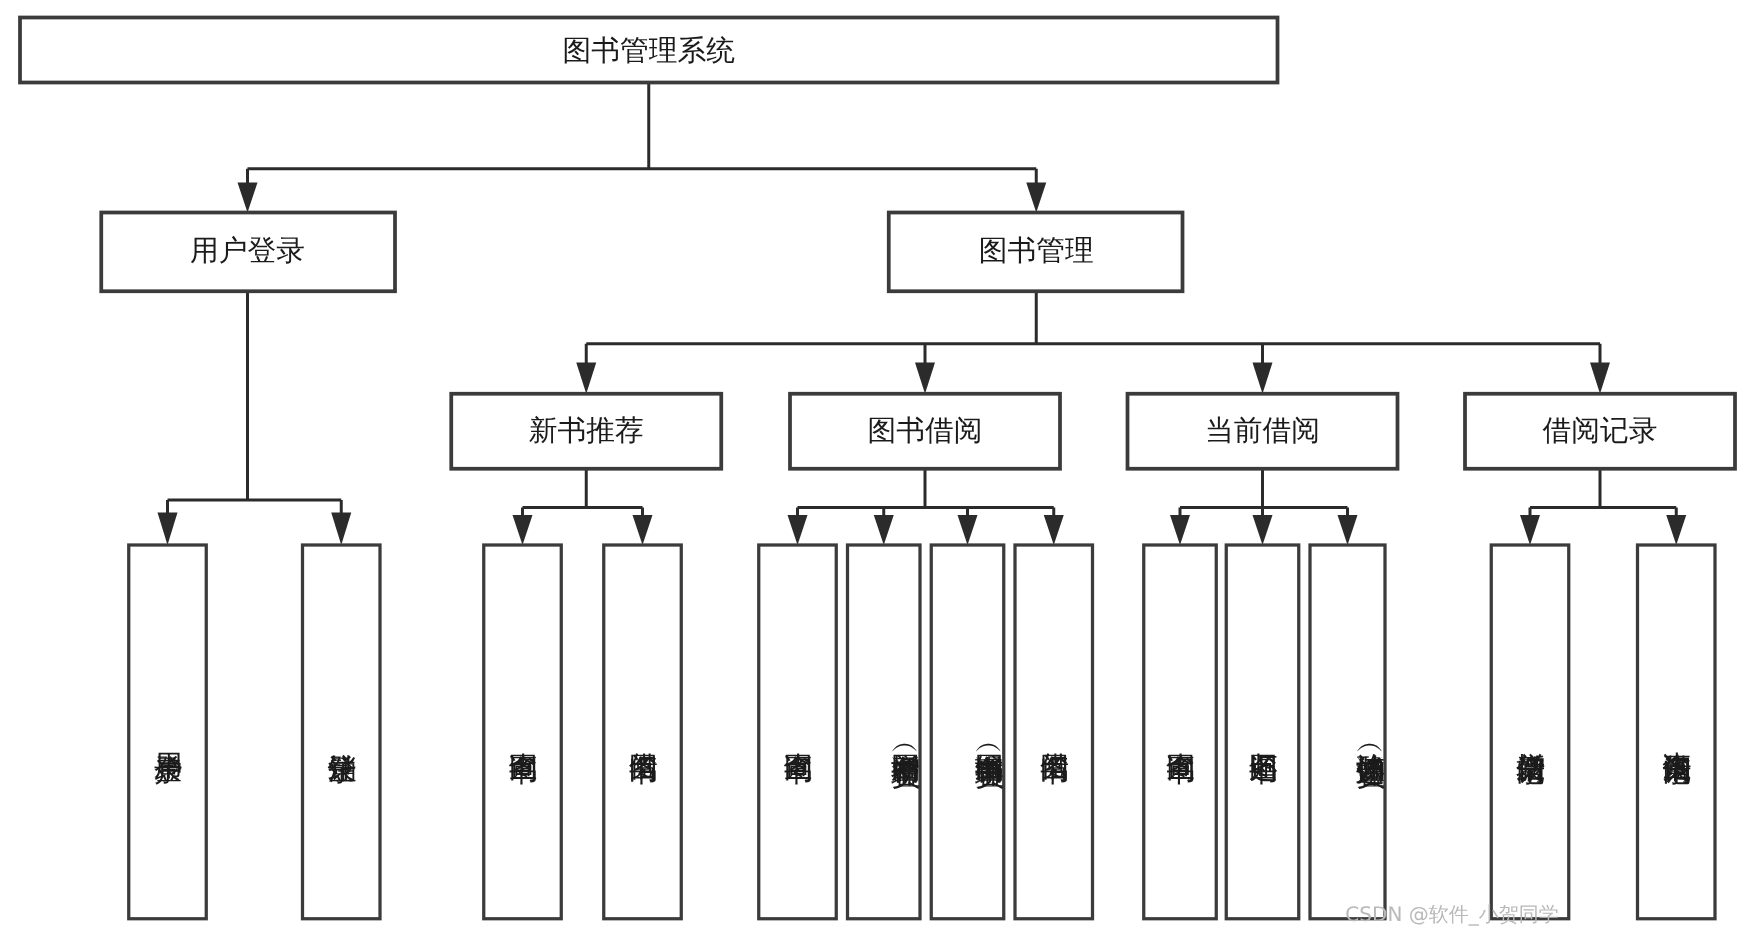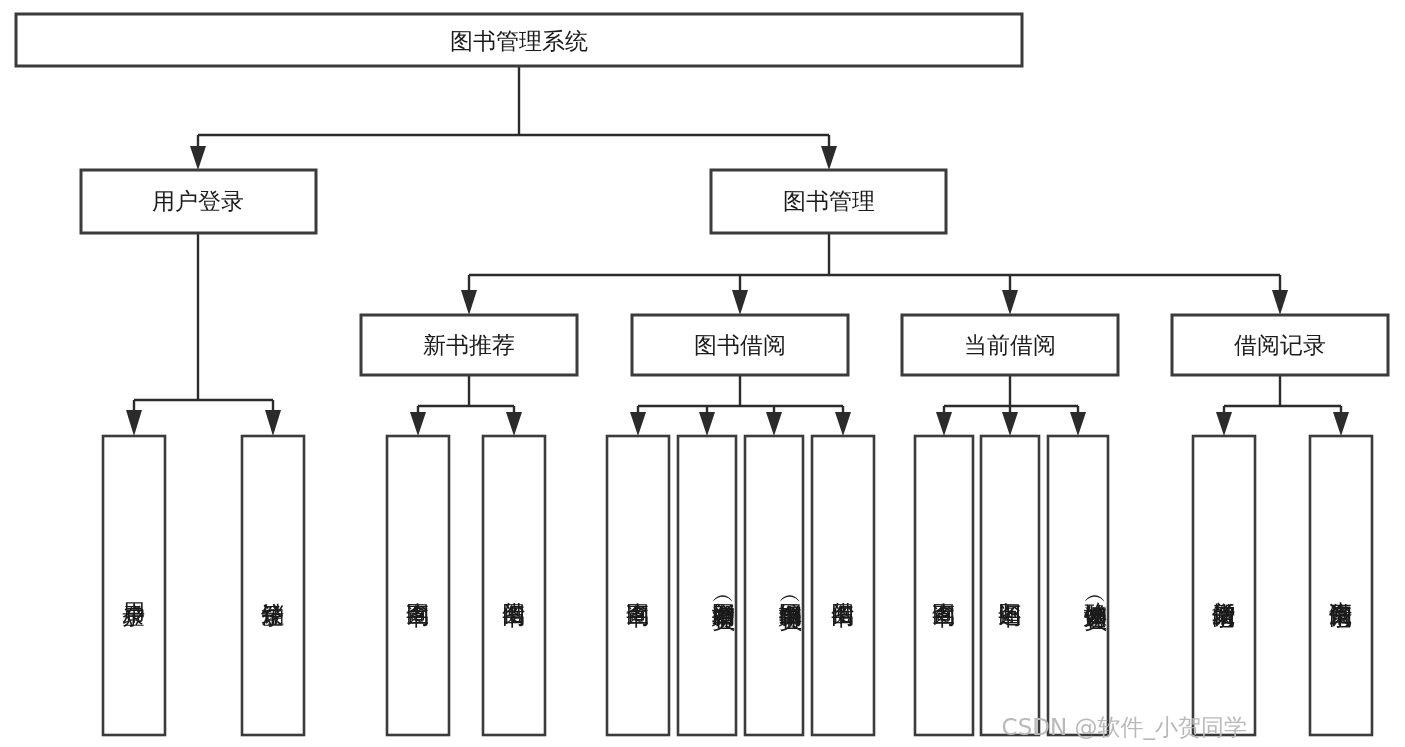--- a/index.html
+++ b/index.html
@@ -73,21 +73,21 @@
     display: flex;
     align-items: center;
     justify-content: center;
     pointer-events: none;
   }
   .watermark {
     position: absolute;
     right: 10px;
     bottom: 4px;
     font-family: "DejaVu Sans", "Liberation Sans", sans-serif;
-    font-size: 23px;
+    font-size: 16px;
     color: #b9b9b9;
     white-space: nowrap;
   }
 </style>
 </head>
 <body>
 
 <div id="diagram-root">
 
   <svg id="flow" viewBox="0 0 1405 747" xmlns="http://www.w3.org/2000/svg">

